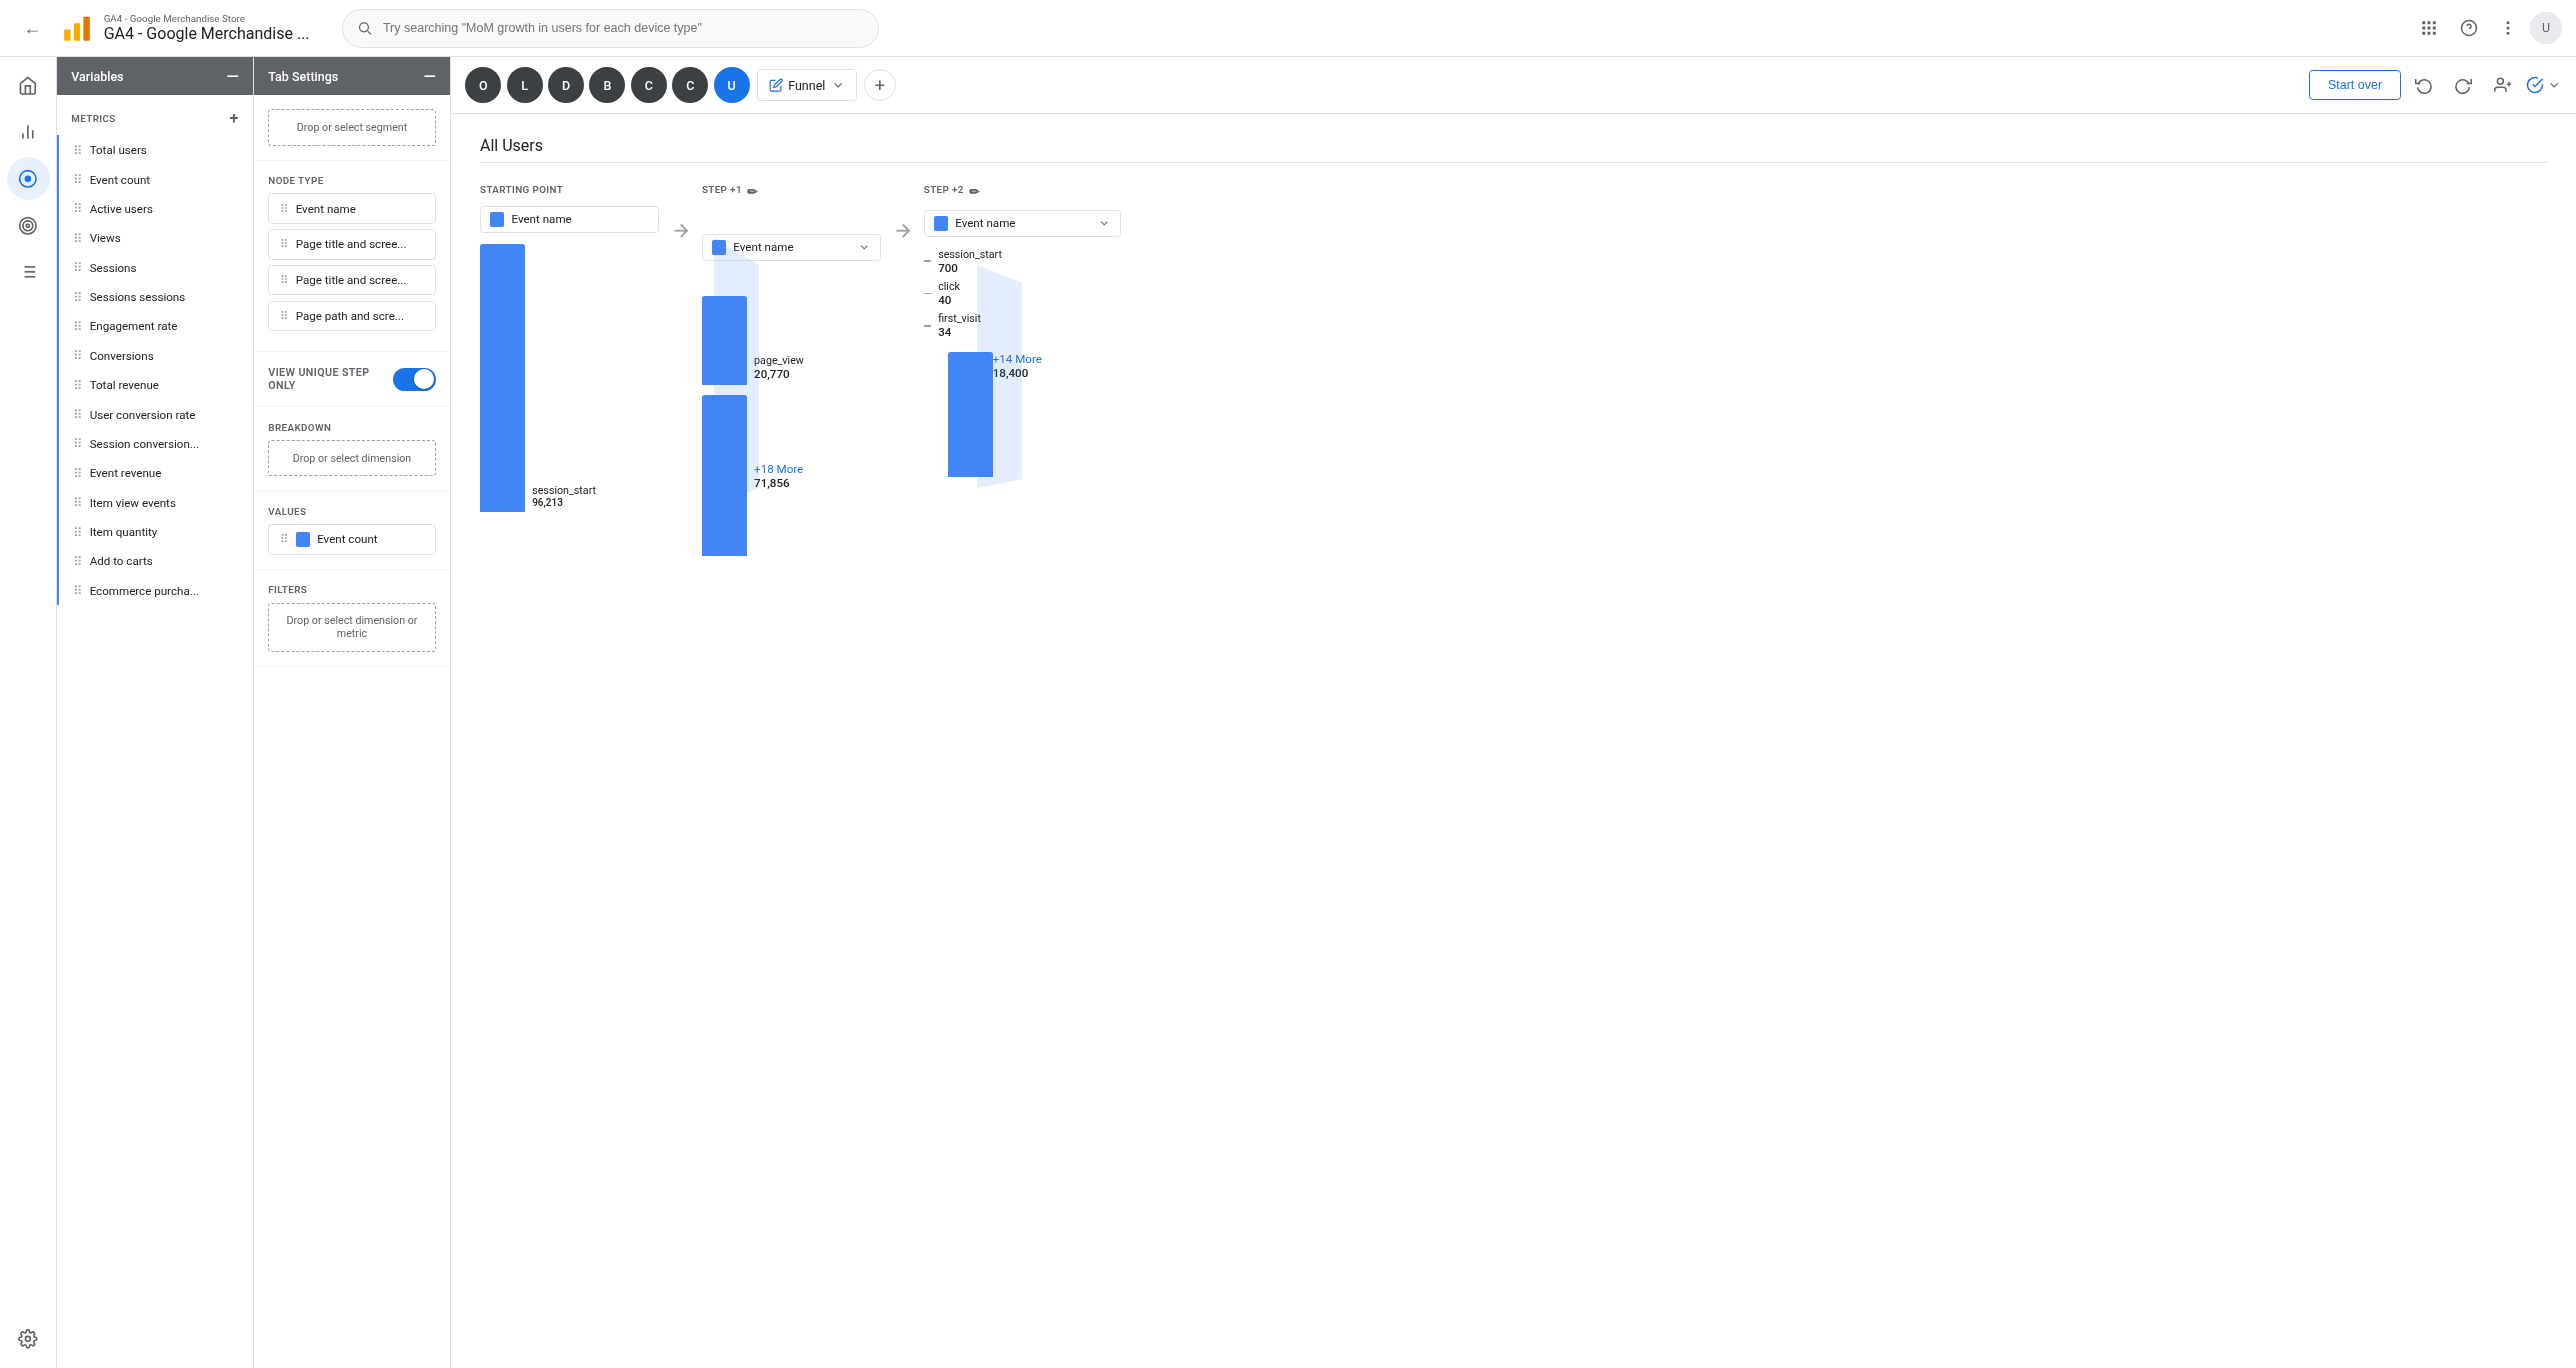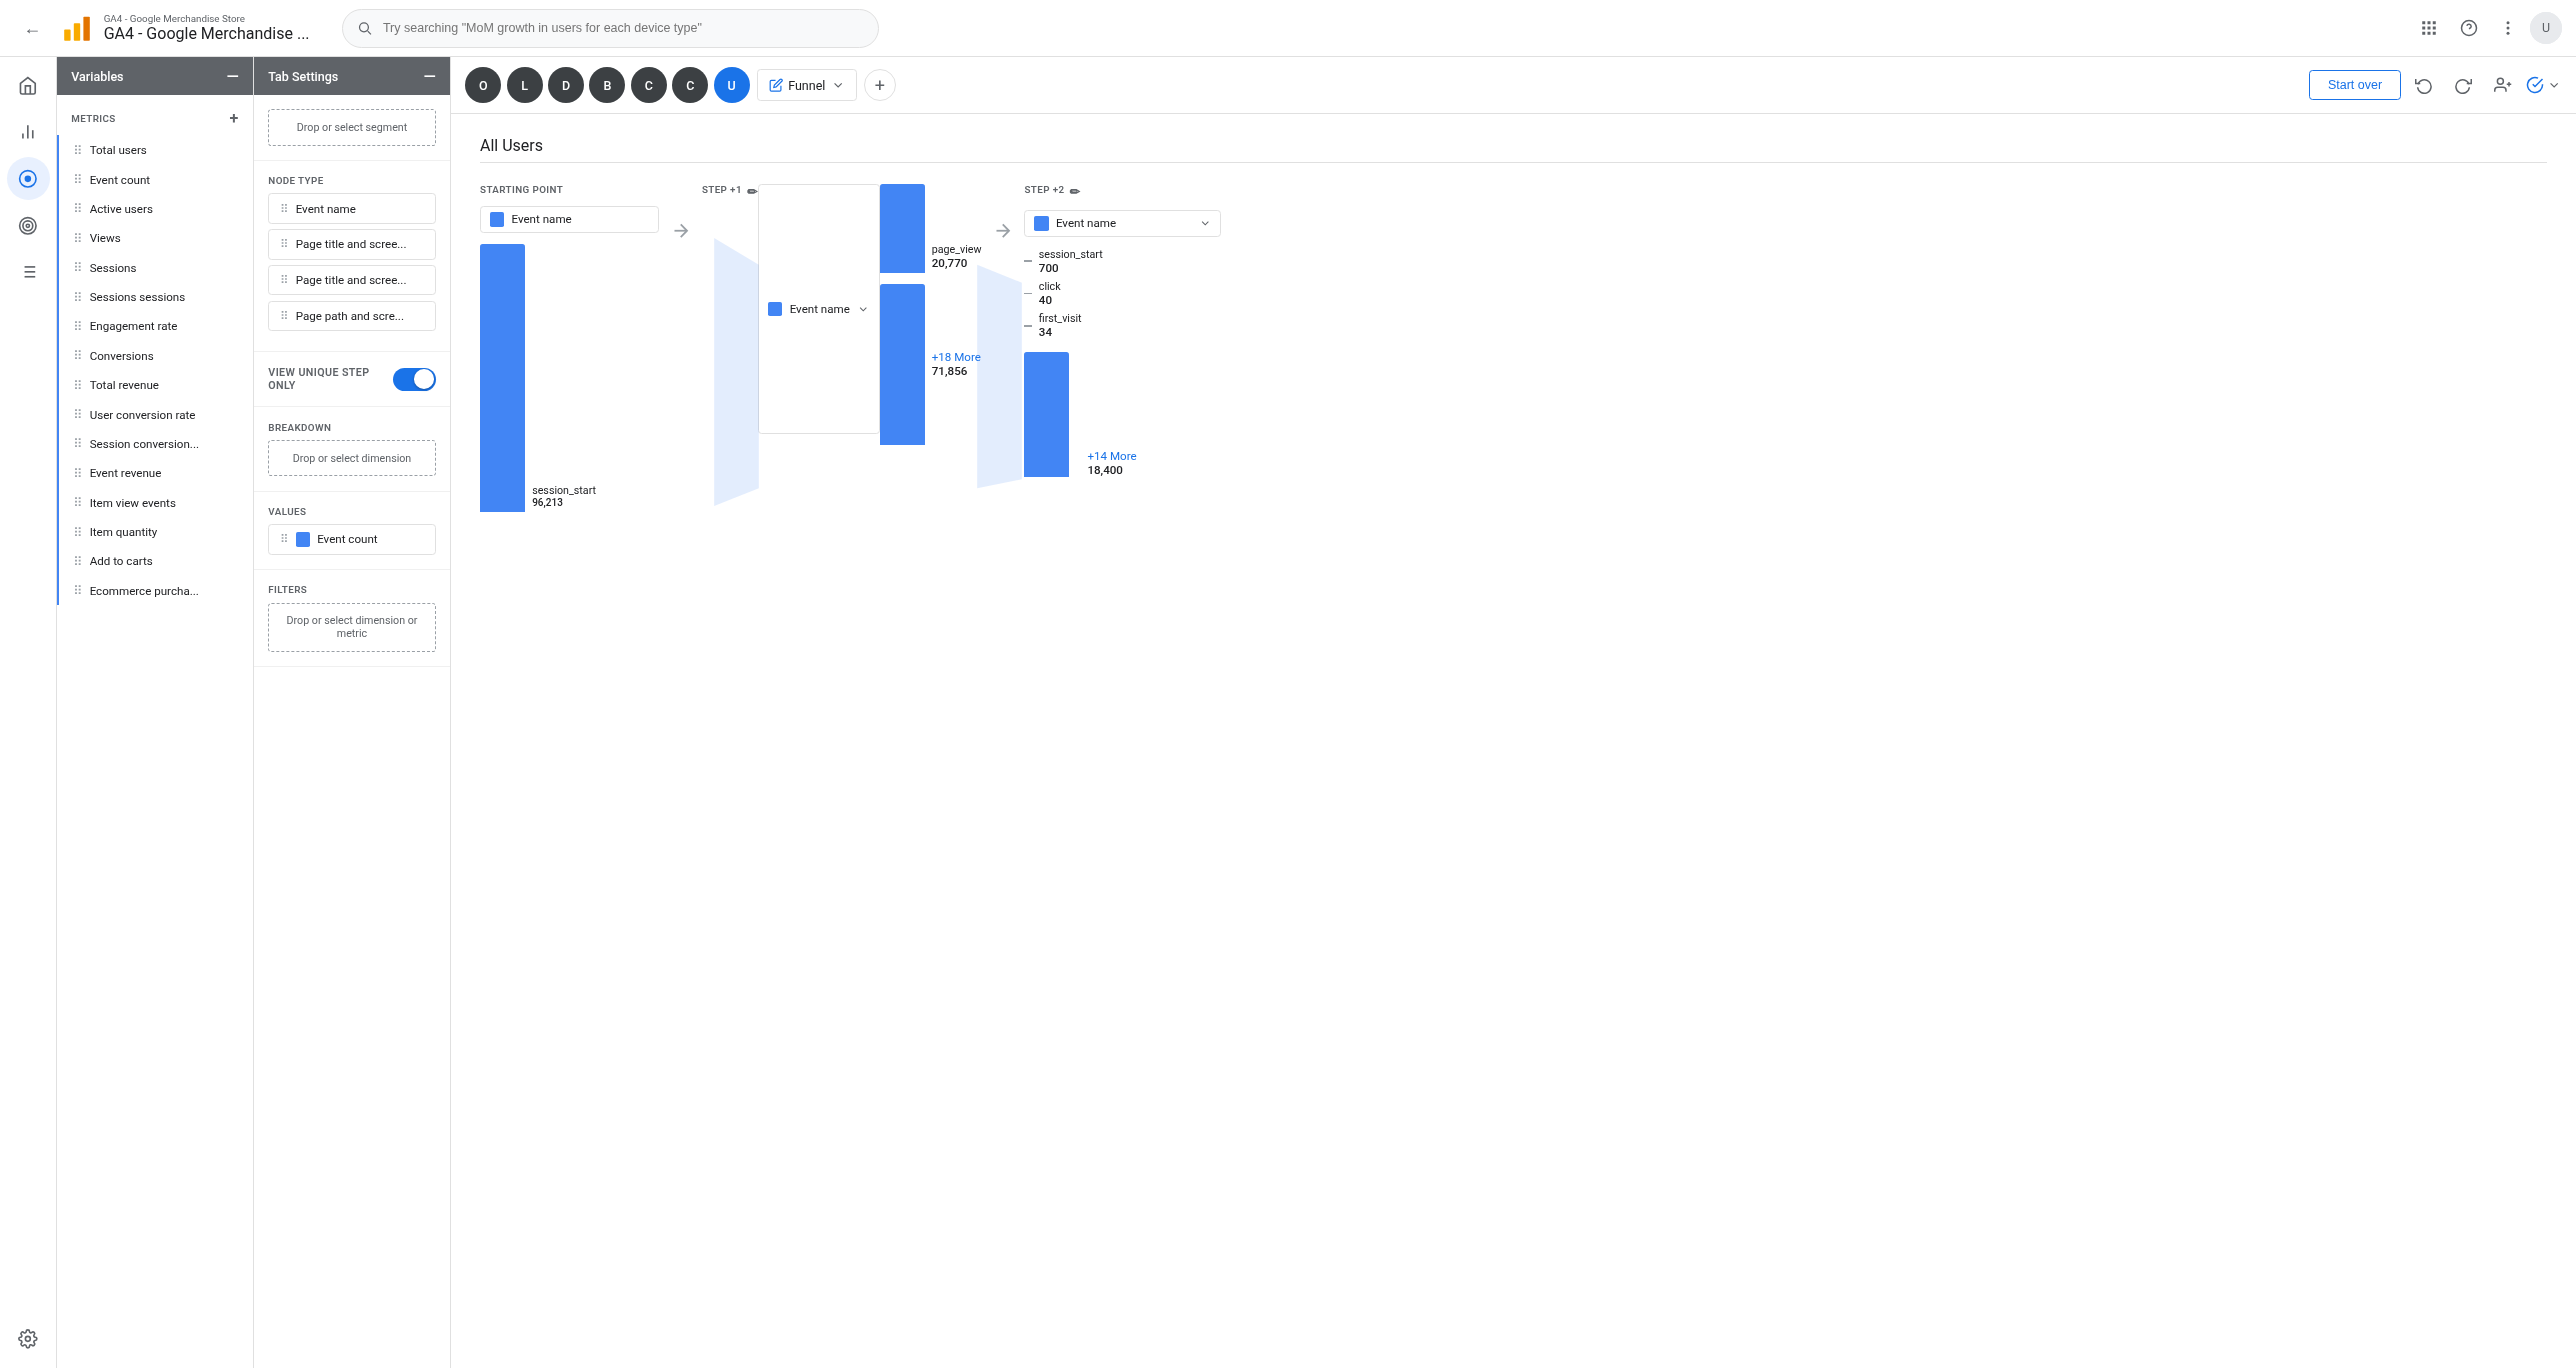--- a/index.html
+++ b/index.html
@@ -663,21 +663,21 @@
           <svg width="21.5" height="21.5" viewBox="0 0 24 24" fill="none" stroke="#9aa0a6" stroke-width="2">
             <line x1="5" y1="12" x2="19" y2="12"></line>
               <polyline points="12 5 19 12 12 19"></polyline>
           </svg>
         </div>
 
         <svg style="position:absolute; left:234px; top:54px; pointer-events:none;" width="45" height="277" viewBox="0 0 50 310">
           <polygon points="0,0 50,30 50,280 0,300" fill="rgba(66,133,244,0.15)"></polygon>
         </svg>
 
-        <div style="display:flex; min-width:179px;">
+        <div style="display:flex; flex-direction:column; min-width:179px;gap:24px;">
           <div class="step-header">
             <span>STEP +1</span>
             <span class="edit-icon">✏</span>
           </div>
           <div class="event-selector">
             <div class="event-icon"></div>
             <span>Event name</span>
             <svg width="12.5" height="12.5" viewBox="0 0 24 24" fill="none" stroke="#5f6368" stroke-width="2" style="margin-left:auto;">
               <polyline points="6 9 12 15 18 9"></polyline>
             </svg>
@@ -744,21 +744,21 @@
             </div>
 
             <div style="display:flex; align-items:center; gap:7.2px;">
               <div style="width:7.2px; height:1.8px; background:#9aa0a6;"></div>
               <div>
                 <div style="font-size:10.7px;">first_visit</div>
                 <div style="font-size:11.6px; font-weight:500;">34</div>
               </div>
             </div>
 
-            <div style="display:flex; align-items:flex-end; gap:18px; margin-top:7.2px;">
+            <div style="display:flex; align-items:flex-start; gap:0; margin-top:7.2px;margin-left:24px;">
               <div style="width:45px; height:125px; background:#4285f4; border-radius:2.7px 2.7px 0 0;"></div>
               <div>
                 <div style="color:#1a73e8; font-size:11.6px; cursor:pointer;">+14 More</div>
                 <div style="font-size:11.6px; font-weight:500;">18,400</div>
               </div>
             </div>
           </div>
         </div>
 
       </div>

